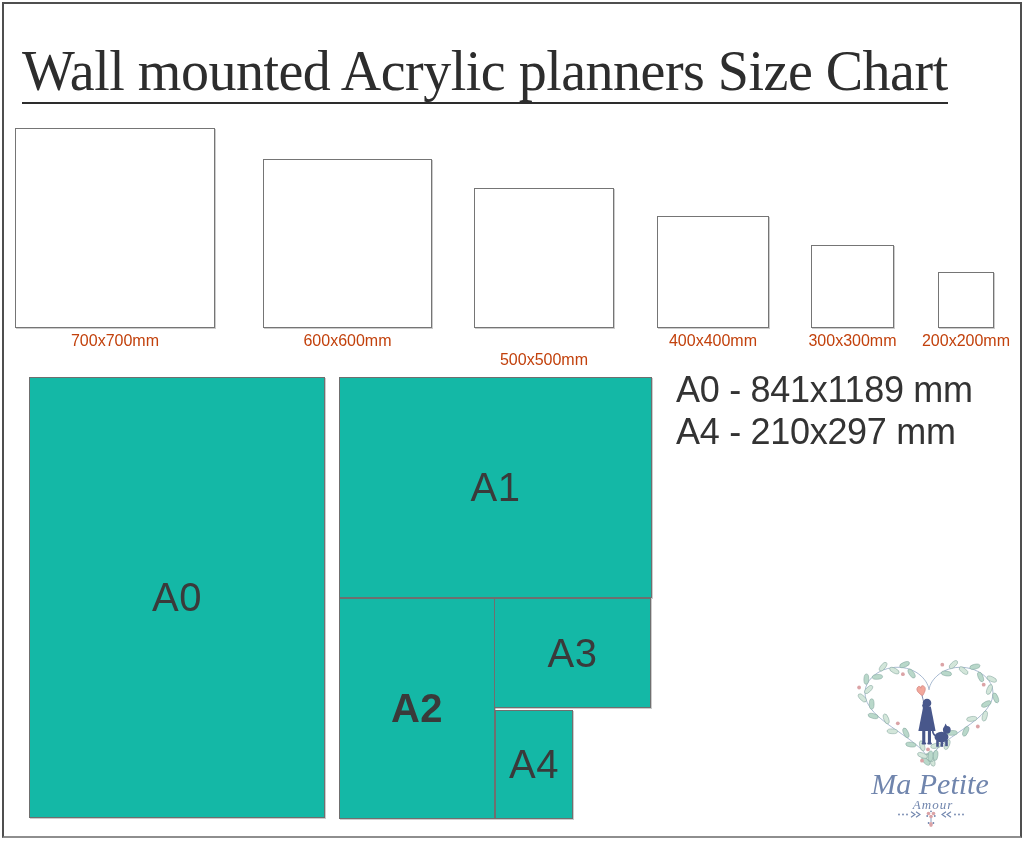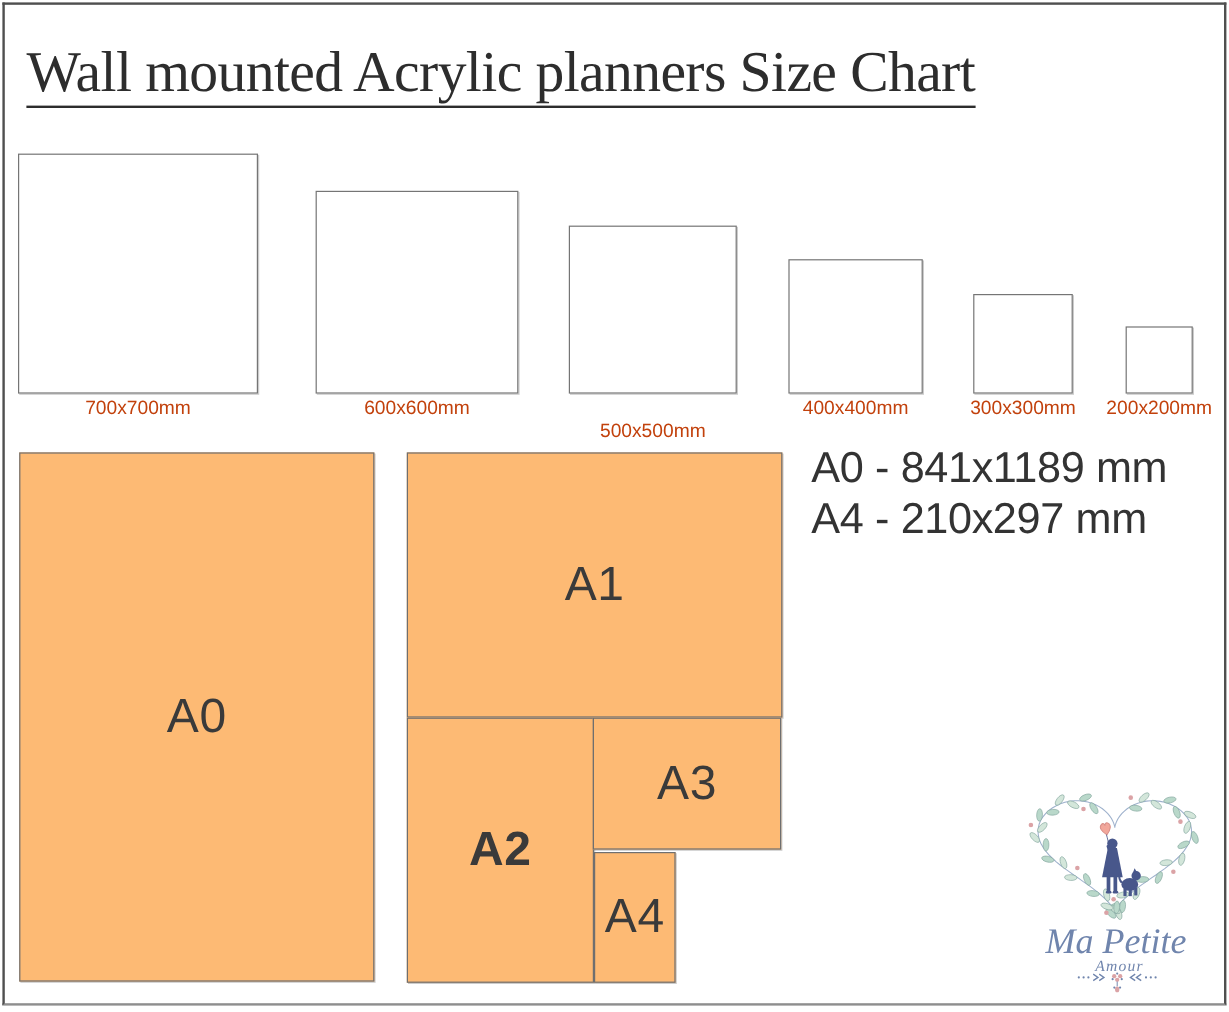--- a/index.html
+++ b/index.html
@@ -1,36 +1,36 @@
 <!DOCTYPE html>
 <html><head>
 <meta charset="utf-8">
 <style>
   html,body{margin:0;padding:0;background:#ffffff;}
   body{width:1024px;height:843px;position:relative;overflow:hidden;
        font-family:"Liberation Sans",sans-serif;-webkit-font-smoothing:antialiased;}
   .page-frame{position:absolute;left:2px;top:2px;right:2px;bottom:5px;
        border:2px solid #4f4f4f;border-bottom-color:#8e8e8e;pointer-events:none;}
   .title{position:absolute;left:22px;top:4px;display:inline-block;
-       font-family:"Liberation Serif",serif;font-size:48px;font-weight:normal;
+       font-family:"Liberation Serif",serif;font-size:56px;font-weight:normal;
        color:#2d2d2d;letter-spacing:-0.5px;line-height:1.04;
        border-bottom:2.5px solid #2d2d2d;padding-bottom:2px;white-space:nowrap;}
   .square{position:absolute;background:#fff;box-sizing:border-box;
        border:1px solid #757575;box-shadow:1px 1px 0 rgba(110,110,110,.35);}
   .sq-label{position:absolute;width:140px;text-align:center;font-size:16px;
        color:#c2410c;top:332px;}
-  .abox{position:absolute;background:#fdba74;box-sizing:border-box;
+  .abox{position:absolute;background:#14b8a6;box-sizing:border-box;
        border:1px solid #6f6f6f;box-shadow:1px 1px 0 rgba(110,110,110,.35);
        display:flex;align-items:center;justify-content:center;}
   .abox span{font-size:40px;color:#3a3a3a;letter-spacing:0.5px;}
-  .a0{left:16px;top:377px;width:296px;height:441px;}
+  .a0{left:29px;top:377px;width:296px;height:441px;}
   .a1{left:339px;top:377px;width:313px;height:221px;}
   .a2{left:339px;top:598px;width:156px;height:221px;font-weight:bold;}
   .a3{left:494px;top:598px;width:157px;height:110px;}
-  .a4{left:495px;top:710px;width:68px;height:109px;}
+  .a4{left:495px;top:710px;width:78px;height:109px;}
   .size-list{position:absolute;left:676px;top:369px;}
   .size-list div{font-size:36px;line-height:42px;color:#333333;letter-spacing:-0.3px;white-space:nowrap;}
   .logo{position:absolute;left:843px;top:648px;width:180px;height:192px;}
 </style>
 </head>
 <body>
 
 <div class="page-frame"></div>
 
 <h1 class="title">Wall mounted Acrylic planners Size Chart</h1>

